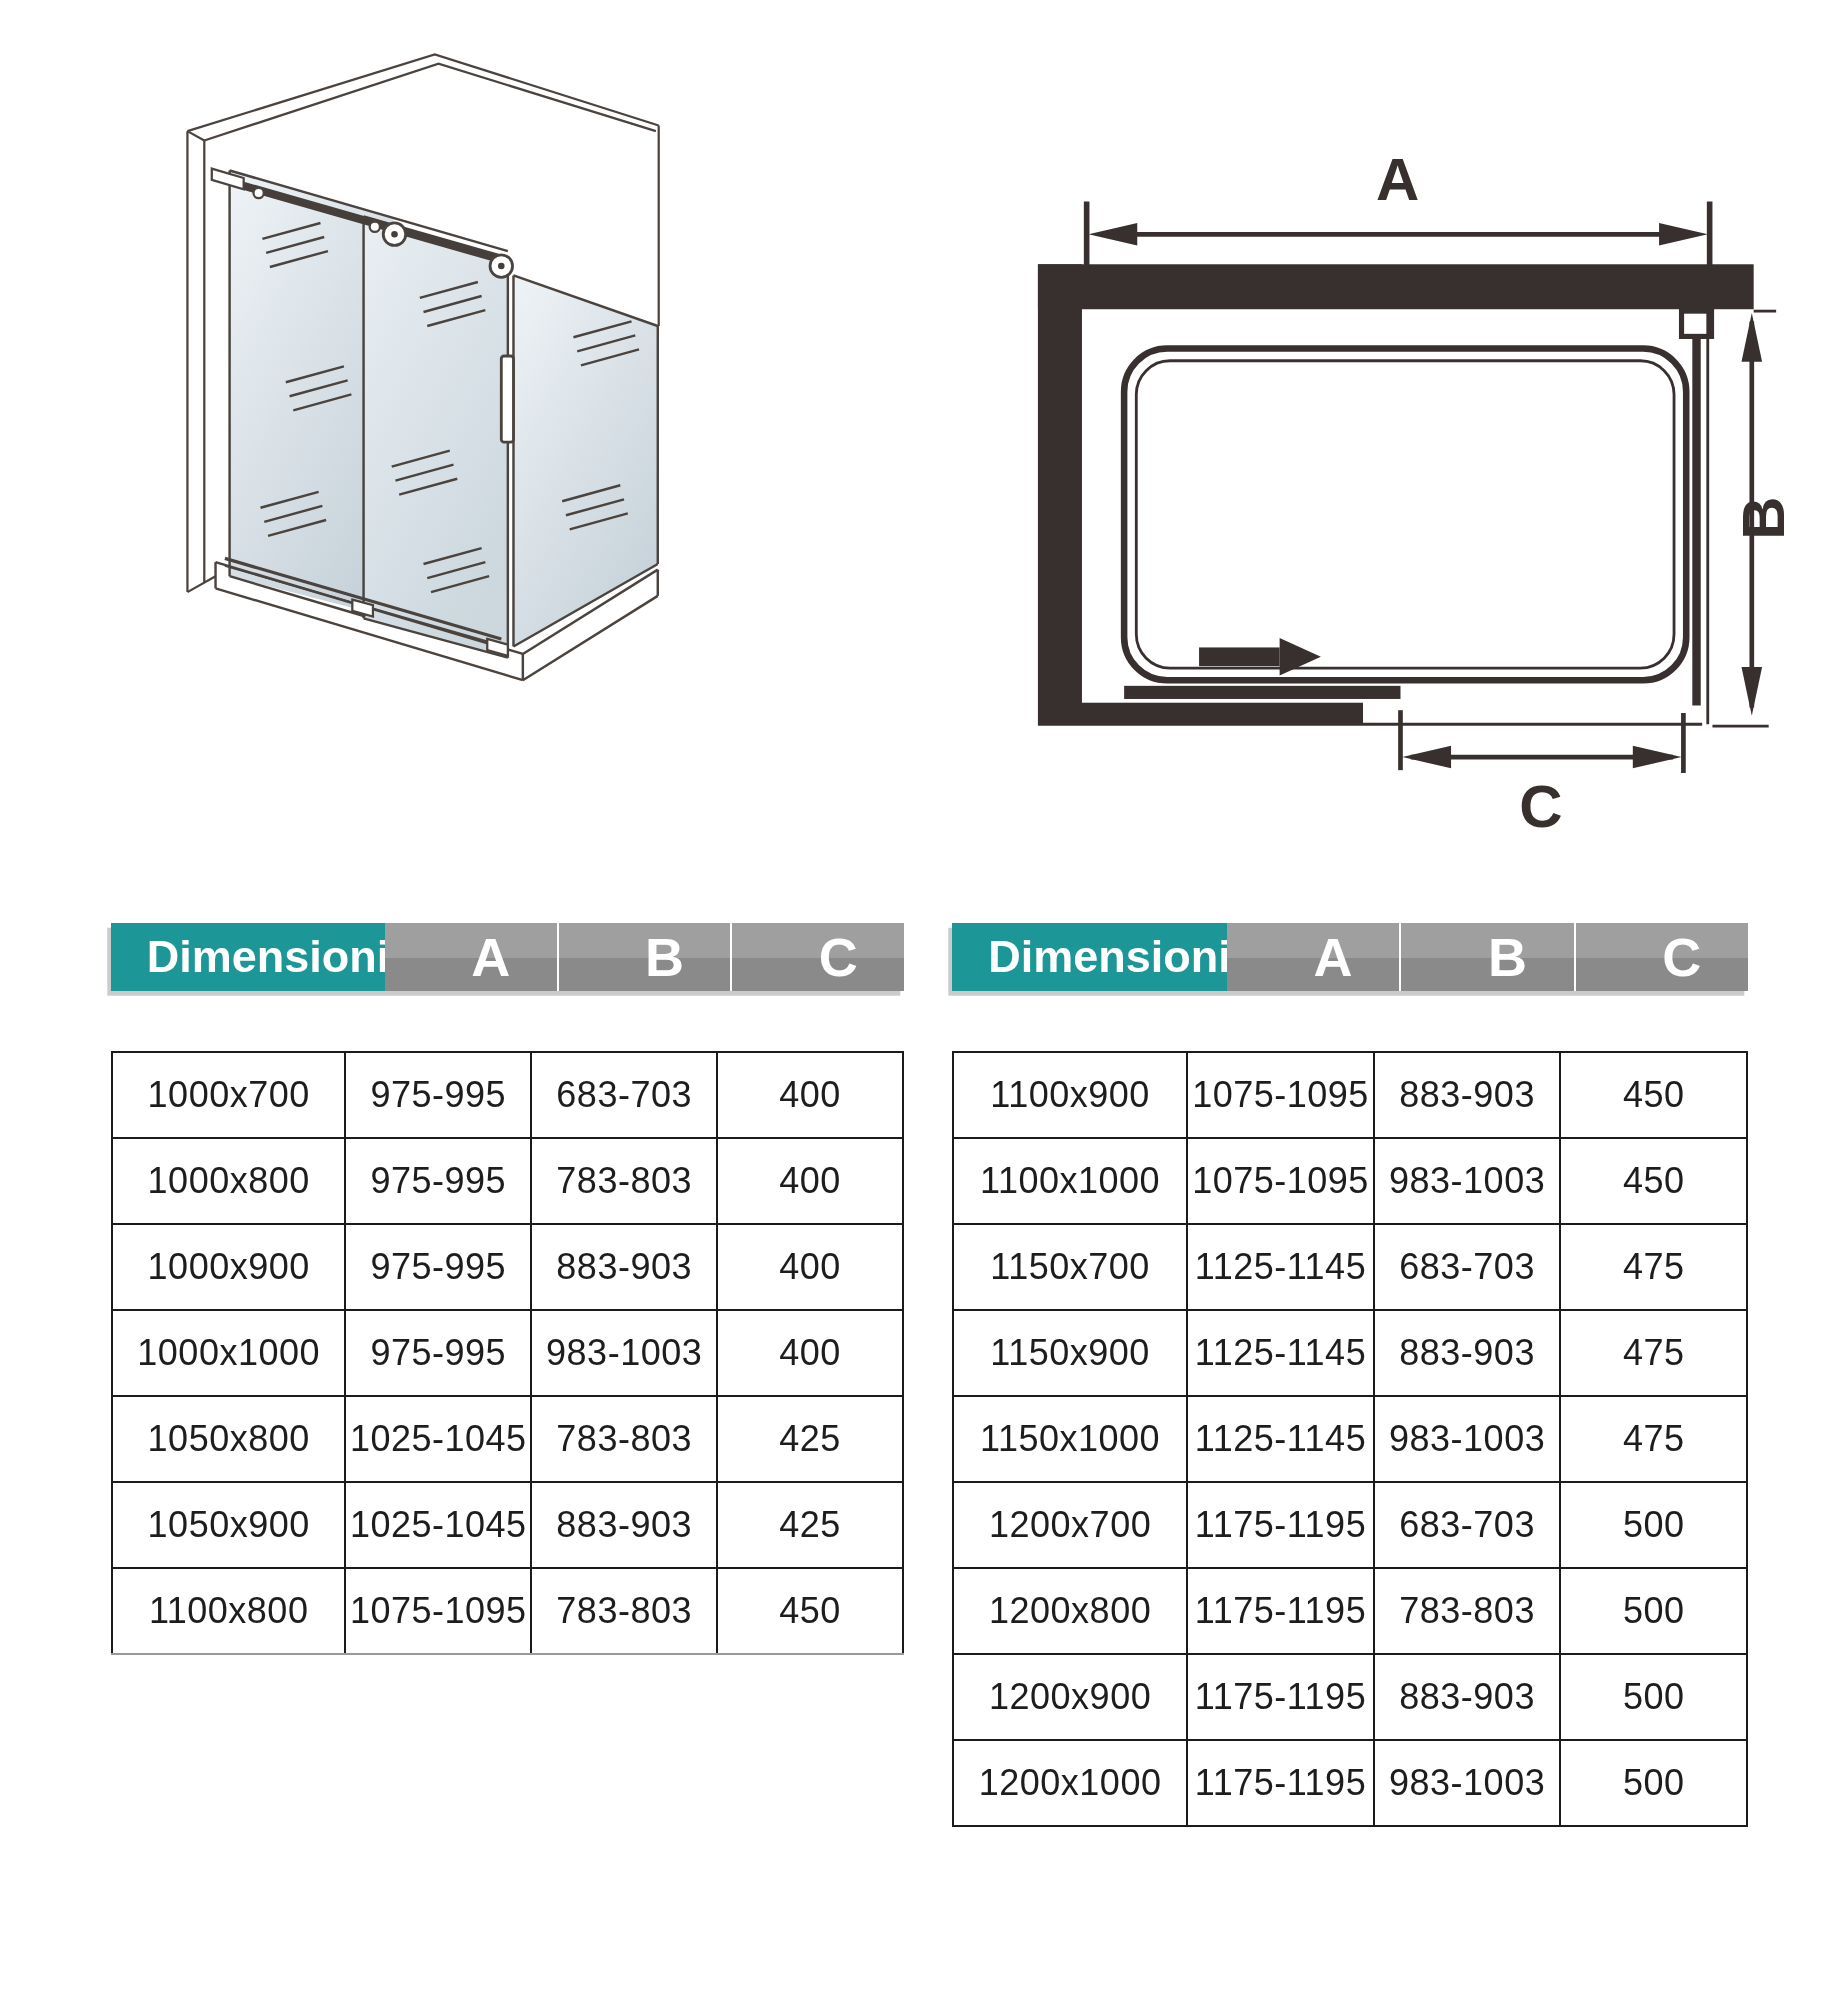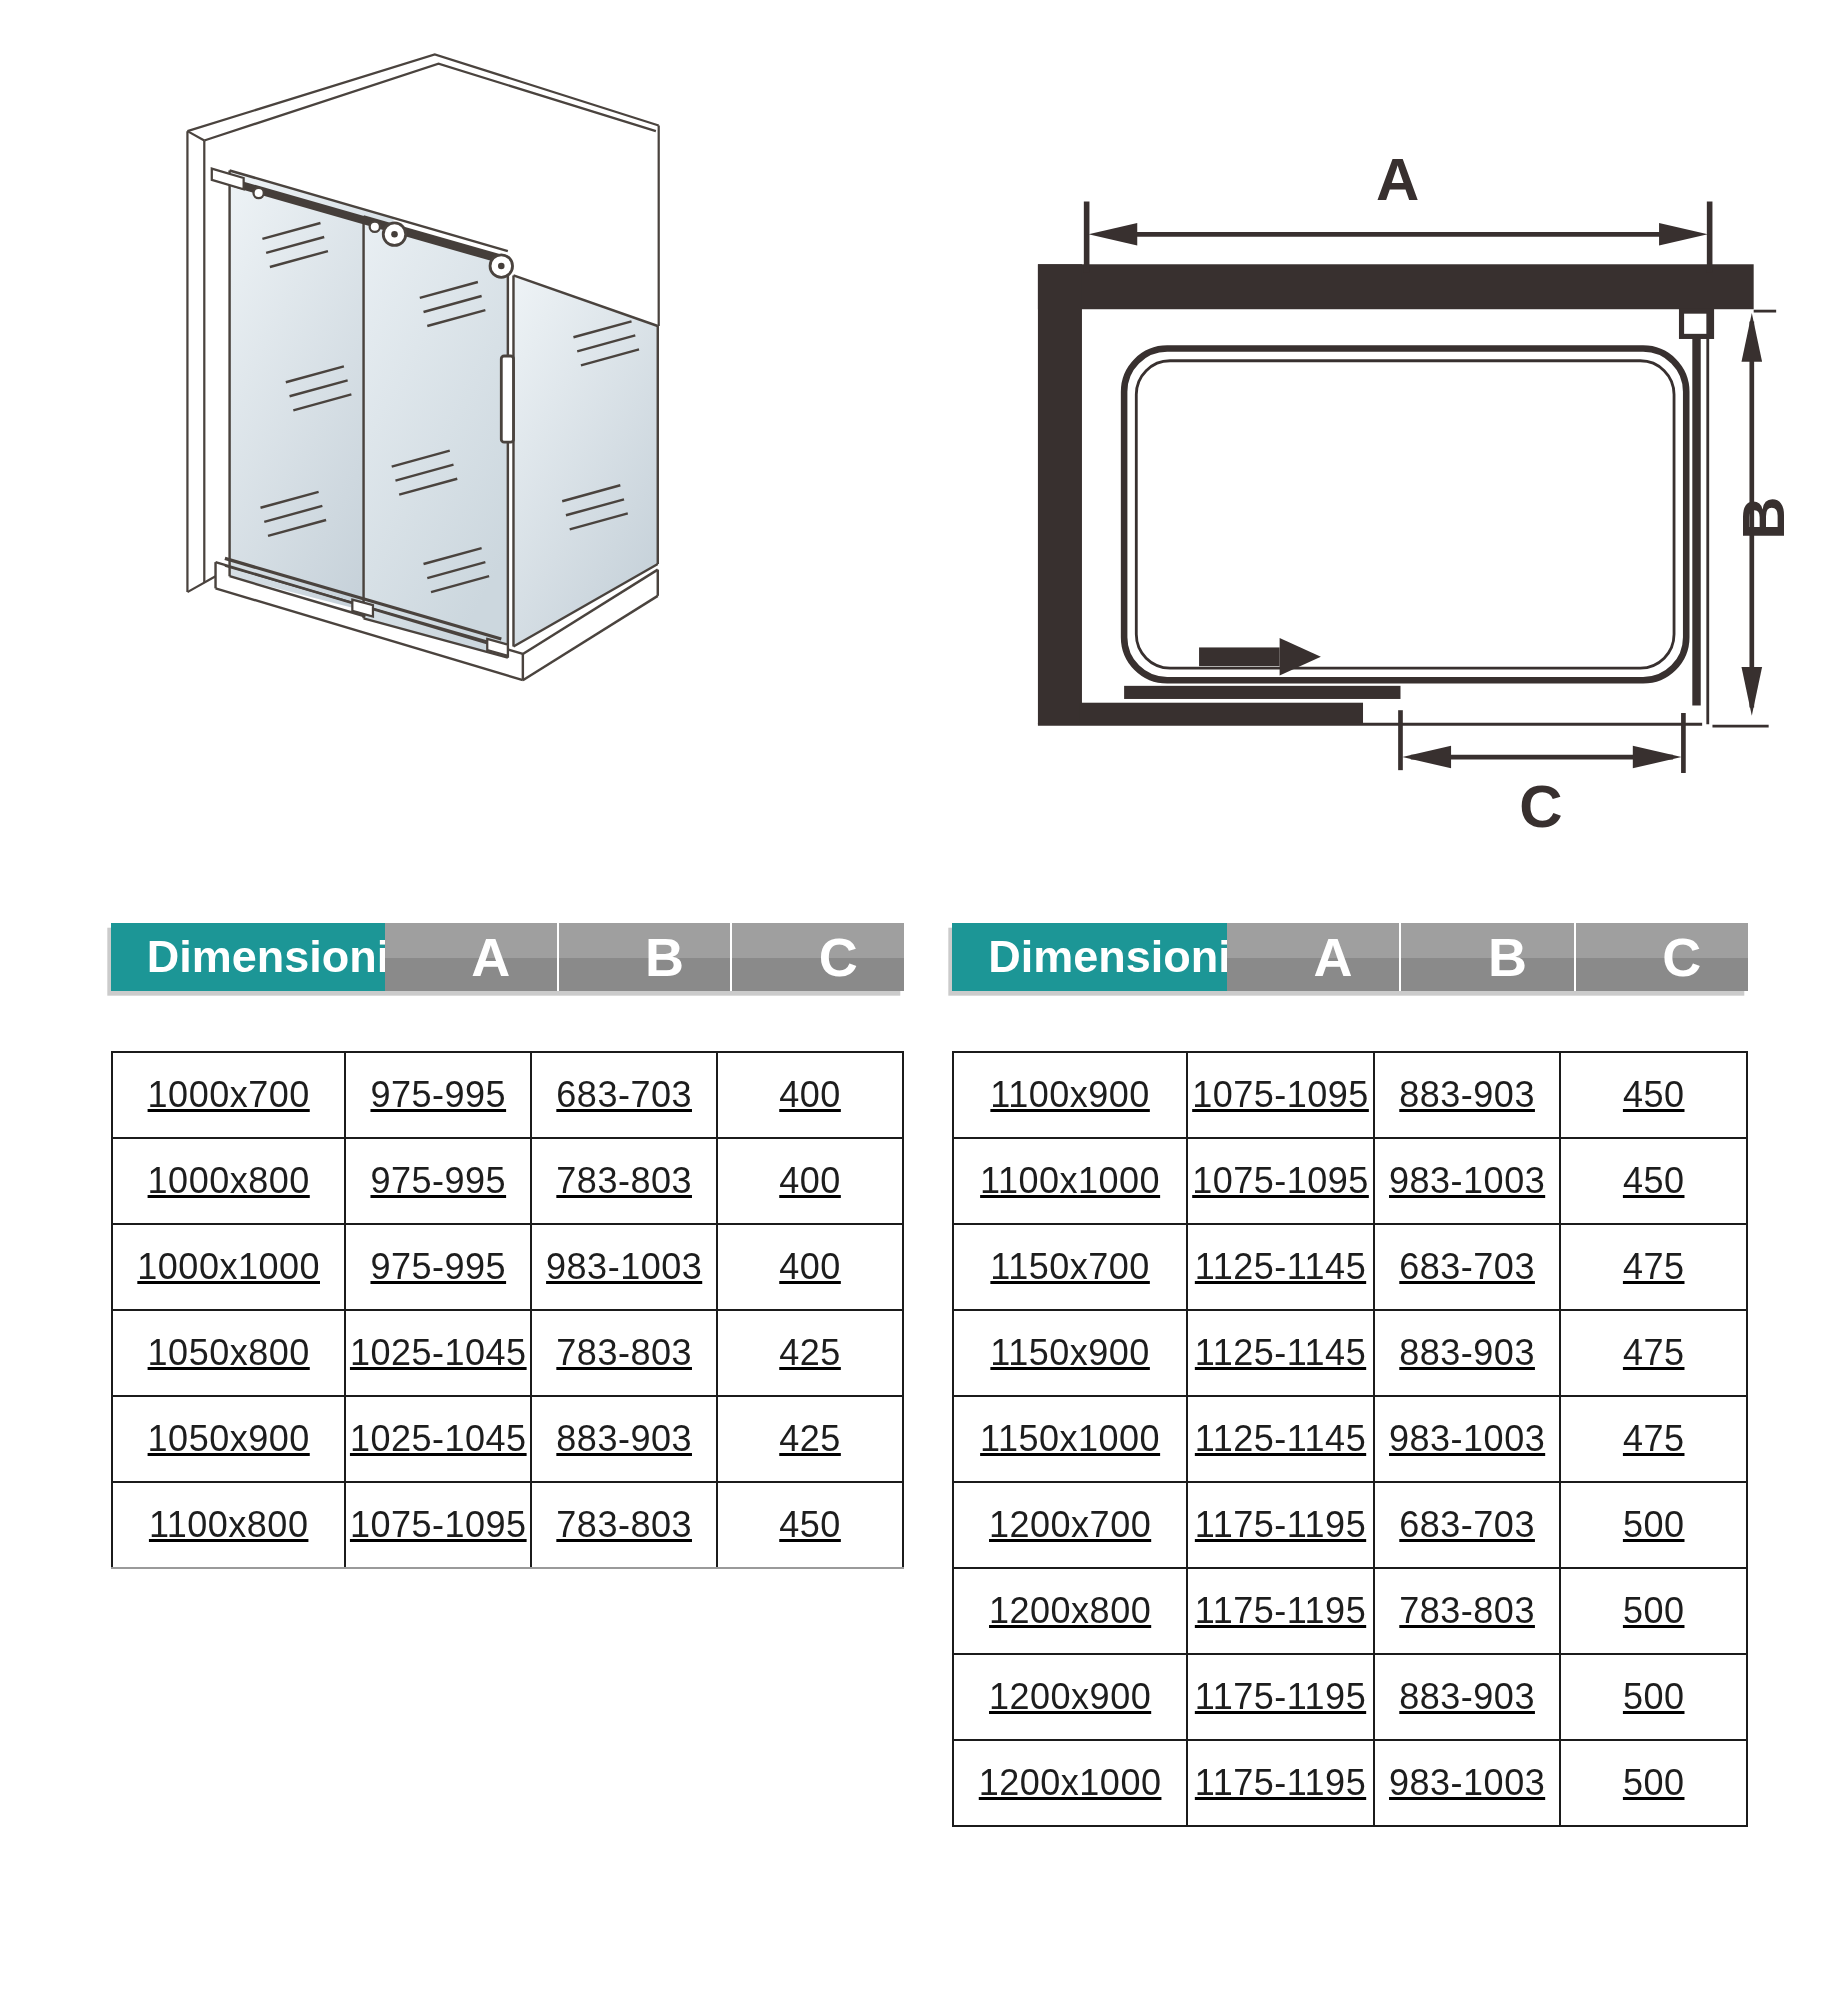--- a/index.html
+++ b/index.html
@@ -22,21 +22,20 @@
     width:29.5%;background:#1c9696;font-size:45px;font-weight:bold;letter-spacing:0;
   }
   .hcell.habc{
     flex:1;font-size:54px;font-weight:bold;
     background:linear-gradient(#9f9f9f 0 52%, #8a8a8a 52% 100%);
   }
   .hcell.sep{border-left:2.8px solid #ffffff;}
   table.dims{
     border-collapse:collapse;table-layout:fixed;width:100%;
     margin-top:60px;
-    text-decoration:underline;
   }
   table.dims td{
     border:2.3px solid #1b1b1b;height:82px;text-align:center;vertical-align:middle;
     font-size:36px;color:#1d1d1d;letter-spacing:0.5px;white-space:nowrap;
   }
   table.dims col.c0{width:29.5%;}
   .tblock.left table.dims tr:last-child td{border-bottom:2.8px solid #9a9a9a;}
 </style>
 </head>
 <body>
@@ -239,20 +238,26 @@
             <td>683-703</td>
             <td>400</td>
           </tr>
           <tr>
             <td>1000x800</td>
             <td>975-995</td>
             <td>783-803</td>
             <td>400</td>
           </tr>
           <tr>
+            <td>1000x900</td>
+            <td>975-995</td>
+            <td>883-903</td>
+            <td>400</td>
+          </tr>
+          <tr>
             <td>1000x1000</td>
             <td>975-995</td>
             <td>983-1003</td>
             <td>400</td>
           </tr>
           <tr>
             <td>1050x800</td>
             <td>1025-1045</td>
             <td>783-803</td>
             <td>425</td>

